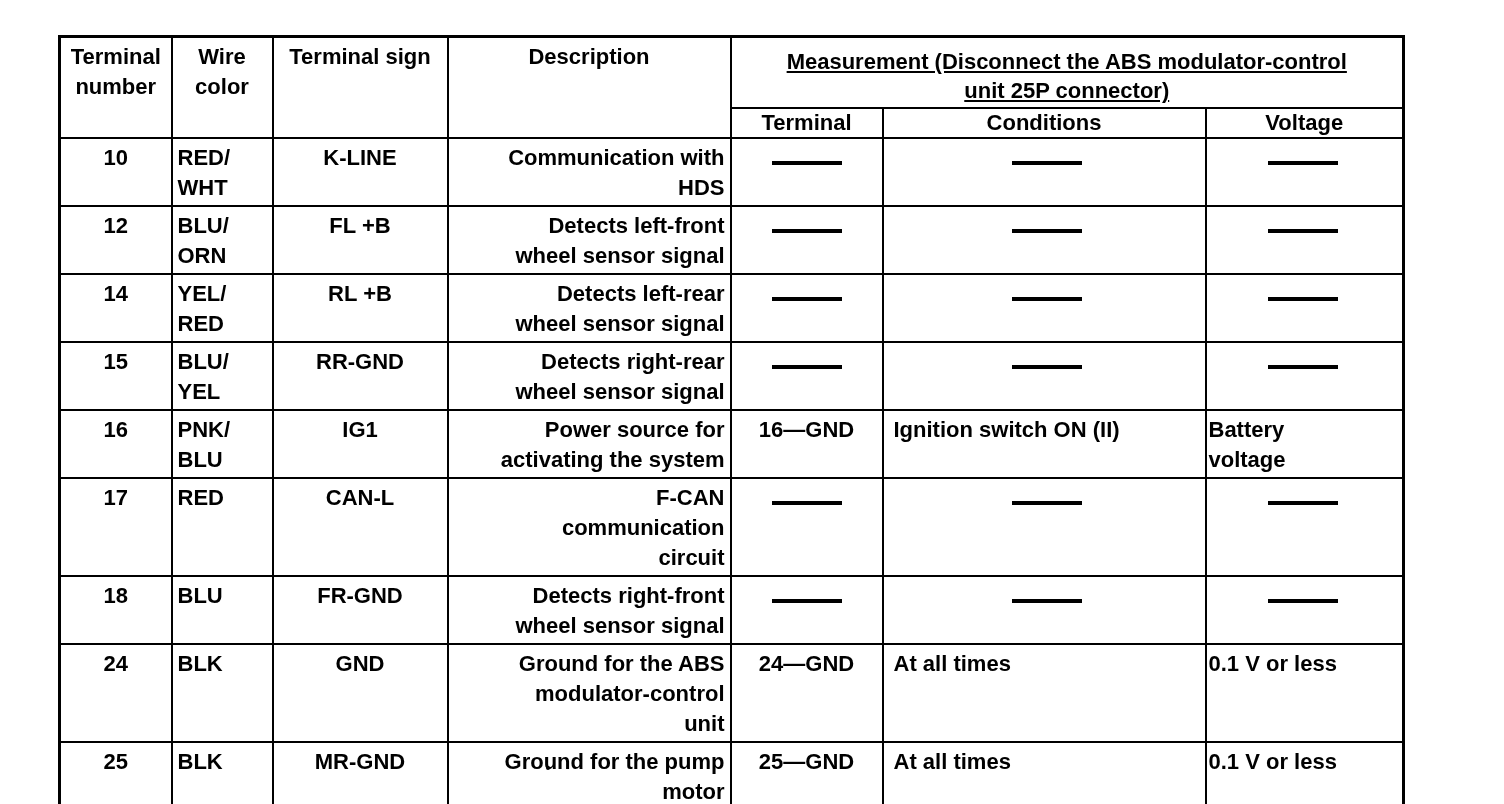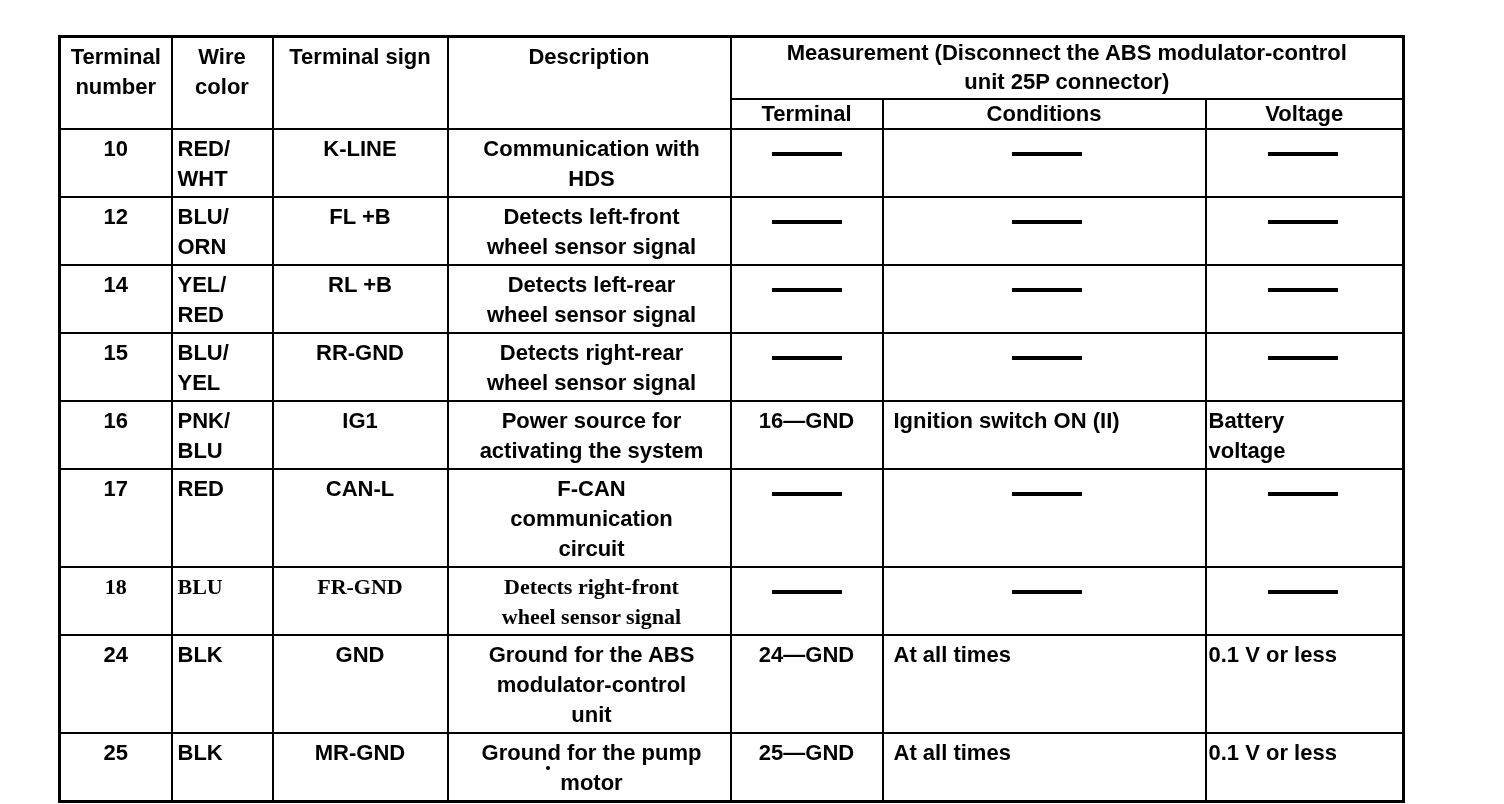--- a/index.html
+++ b/index.html
@@ -23,40 +23,40 @@
     border: 2px solid #000;
     vertical-align: top;
     white-space: pre-line;
     font-weight: bold;
     font-size: 22px;
     line-height: 30px;
     padding: 4px 5px 2px 5px;
     overflow: hidden;
   }
   thead th { text-align: center; }
-  th.measure-group { line-height: 29px; padding-top: 0; }
+  th.measure-group { line-height: 29px; padding-top: 9px; text-decoration: underline; }
   tr.sub-header th { line-height: 24px; padding-top: 2px; padding-bottom: 2px; height: 28px; }
   tr.main-header { height: 61px; }
 
   td.c-num   { text-align: center; }
   td.c-wire  { text-align: left; }
   td.c-sign  { text-align: center; margin-top: 20px; }
-  td.c-desc  { text-align: center; padding-left: 10px; }
+  td.c-desc  { text-align: right; padding-left: 10px; }
   td.c-mterm { text-align: center; }
   td.c-cond  { text-align: left; padding-left: 10px; border-radius: 28px; }
   td.c-volt  { text-align: left; padding-left: 2px; }
 
   
   tbody tr:nth-child(1) { height: 60px; }
   tbody tr:nth-child(2) { height: 61px; }
   tbody tr:nth-child(3) { height: 60px; }
   tbody tr:nth-child(4) { height: 64px; }
   tbody tr:nth-child(5) { height: 58px; }
   tbody tr:nth-child(6) { height: 91px; }
-  tbody tr:nth-child(7) { height: 59px; font-family: Liberation Serif, serif; }
+  tbody tr:nth-child(7) { height: 59px; }
   tbody tr:nth-child(8) { height: 93px; }
   tbody tr:nth-child(9) { height: 62px; }
 
   
   td.has-dash { text-align: center; }
   .dash {
     display: inline-block;
     width: 70px; height: 4px;
     background: #000;
     margin-top: 13px;

